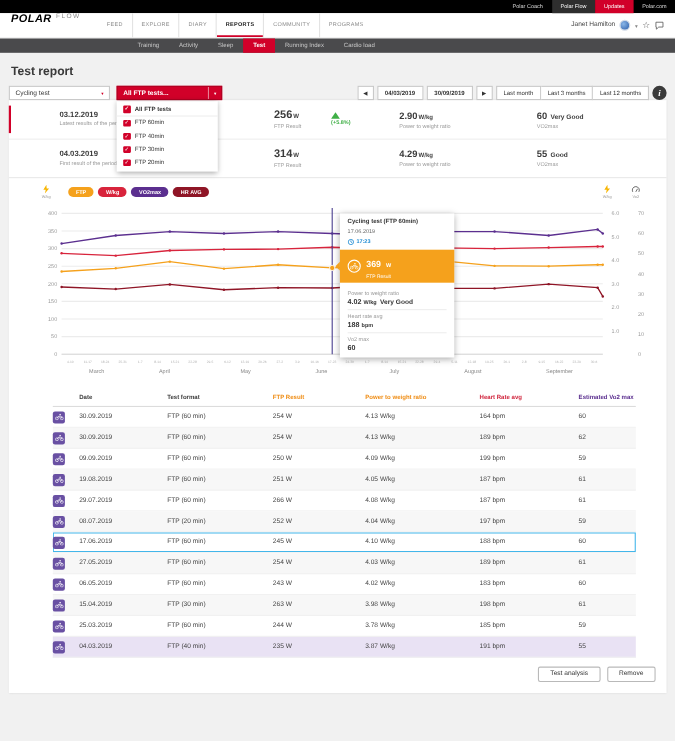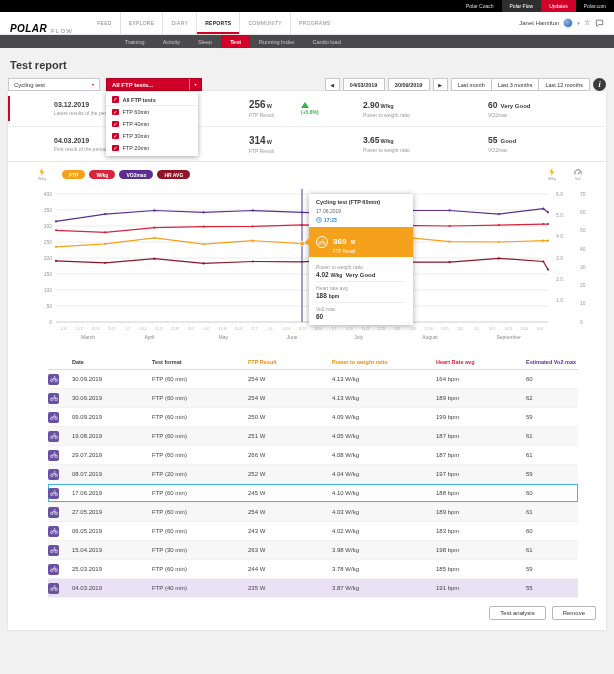--- a/index.html
+++ b/index.html
@@ -7,21 +7,21 @@
   body{font-family:"Liberation Sans",sans-serif;background:#f1f1f1;color:#333;position:relative;}
 
   
   .topbar{height:12px;background:#000;display:flex;justify-content:flex-end;align-items:stretch;}
   .topbar-link{color:#ddd;font-size:5px;display:flex;align-items:center;padding:0 8px;}
   .topbar-link.dark{background:#2e2e2e;color:#fff;}
   .topbar-link.red{background:#d10029;color:#fff;}
 
   
   .header{height:23px;background:#fff;display:flex;align-items:stretch;padding:0 10px;border-bottom:1px solid #e6e6e6;}
-  .logo-wrap{display:flex;align-items:flex-end;}
+  .logo-wrap{display:flex;align-items:flex-start;}
   .logo{font-size:10px;font-weight:bold;font-style:italic;letter-spacing:.4px;color:#000;}
   .logo-sub{font-size:6px;color:#8a8a8a;letter-spacing:1.2px;margin-left:4px;}
   .main-nav{display:flex;align-items:stretch;margin-left:16px;}
   .nav-item{font-size:5px;color:#8a8a8a;display:flex;align-items:center;padding:0 8px;letter-spacing:.3px;}
   .nav-item + .nav-item{border-left:1px solid #e3e3e3;}
   .nav-item.active{color:#1a1a1a;font-weight:bold;box-shadow:inset 0 -2px 0 #d10029;}
   .header-right{margin-left:auto;display:flex;align-items:center;gap:4px;}
   .user-name{font-size:6px;color:#444;}
   .avatar{width:10px;height:10px;border-radius:50%;background:radial-gradient(circle at 35% 35%,#8ab6e8,#2a5ca8);display:inline-block;border:1px solid #cfd8e6;}
   .caret{font-size:5px;color:#888;}
@@ -260,21 +260,21 @@
         <div class="s-cell format-cell">
           <div class="s-val small">FTP (60 min)</div>
           <div class="s-sub">Test format</div>
         </div>
         <div class="s-cell ftp-cell">
           <div class="s-big"><span>314</span><span class="unit">W</span></div>
           <div class="s-sub">FTP Result</div>
         </div>
         <div class="s-cell delta-cell"></div>
         <div class="s-cell pwr-cell">
-          <div class="s-big"><span>3.65</span><span class="unit">W/kg</span></div>
+          <div class="s-big"><span>4.29</span><span class="unit">W/kg</span></div>
           <div class="s-sub">Power to weight ratio</div>
         </div>
         <div class="s-cell vo2-cell">
           <div class="s-big"><span>55</span><span class="vo2-rating">Good</span></div>
           <div class="s-sub">VO2max</div>
         </div>
       </div>
     </section>
 
     <section class="chart-section">

